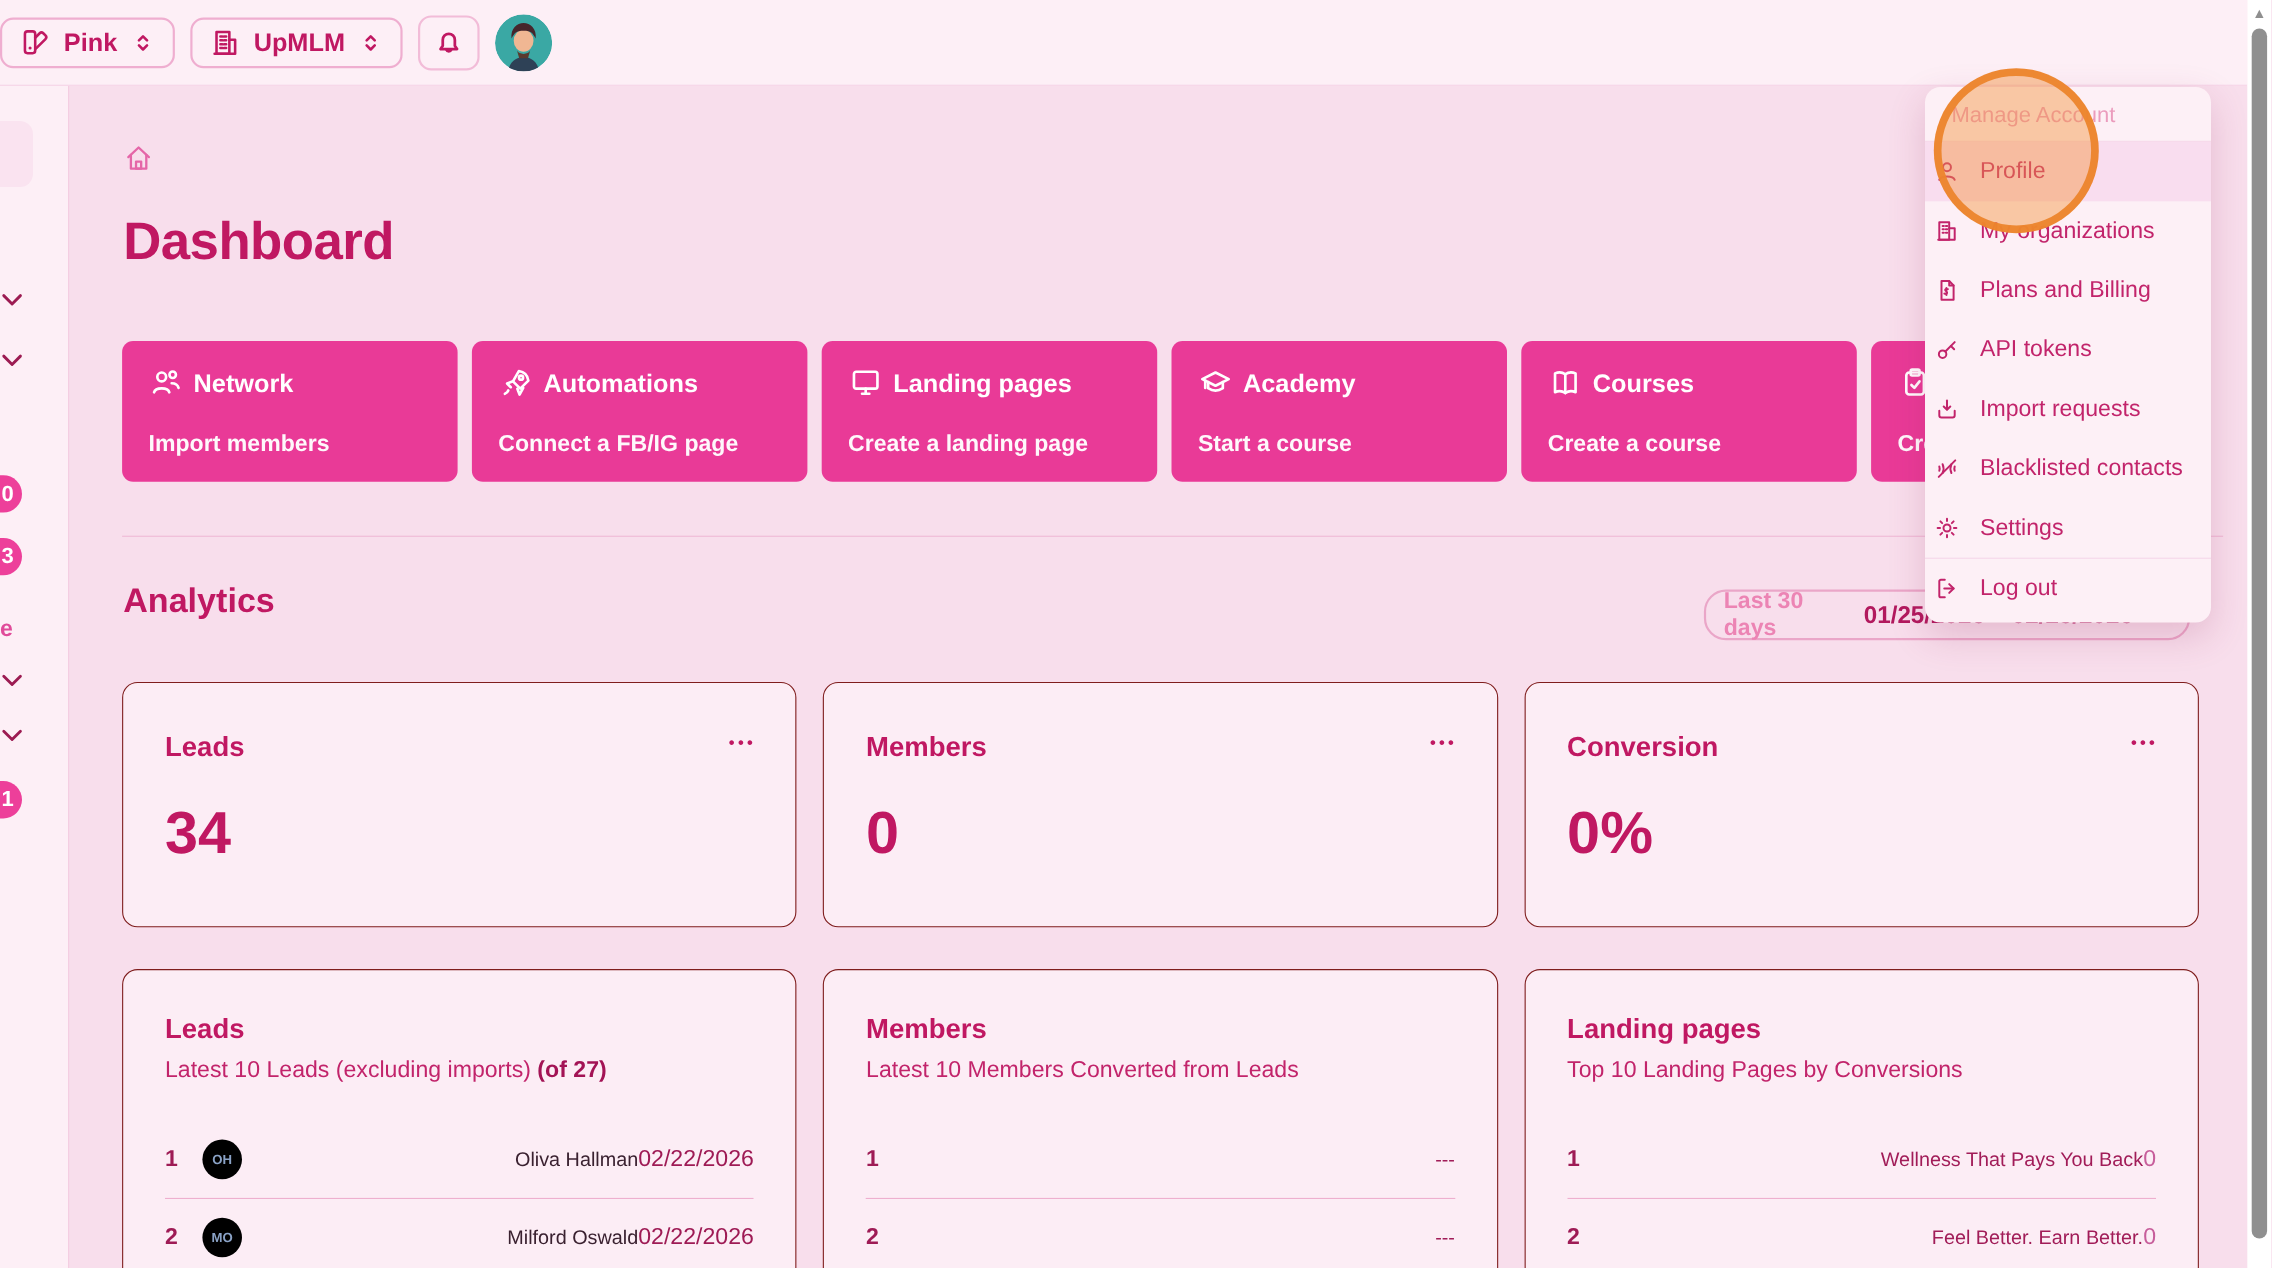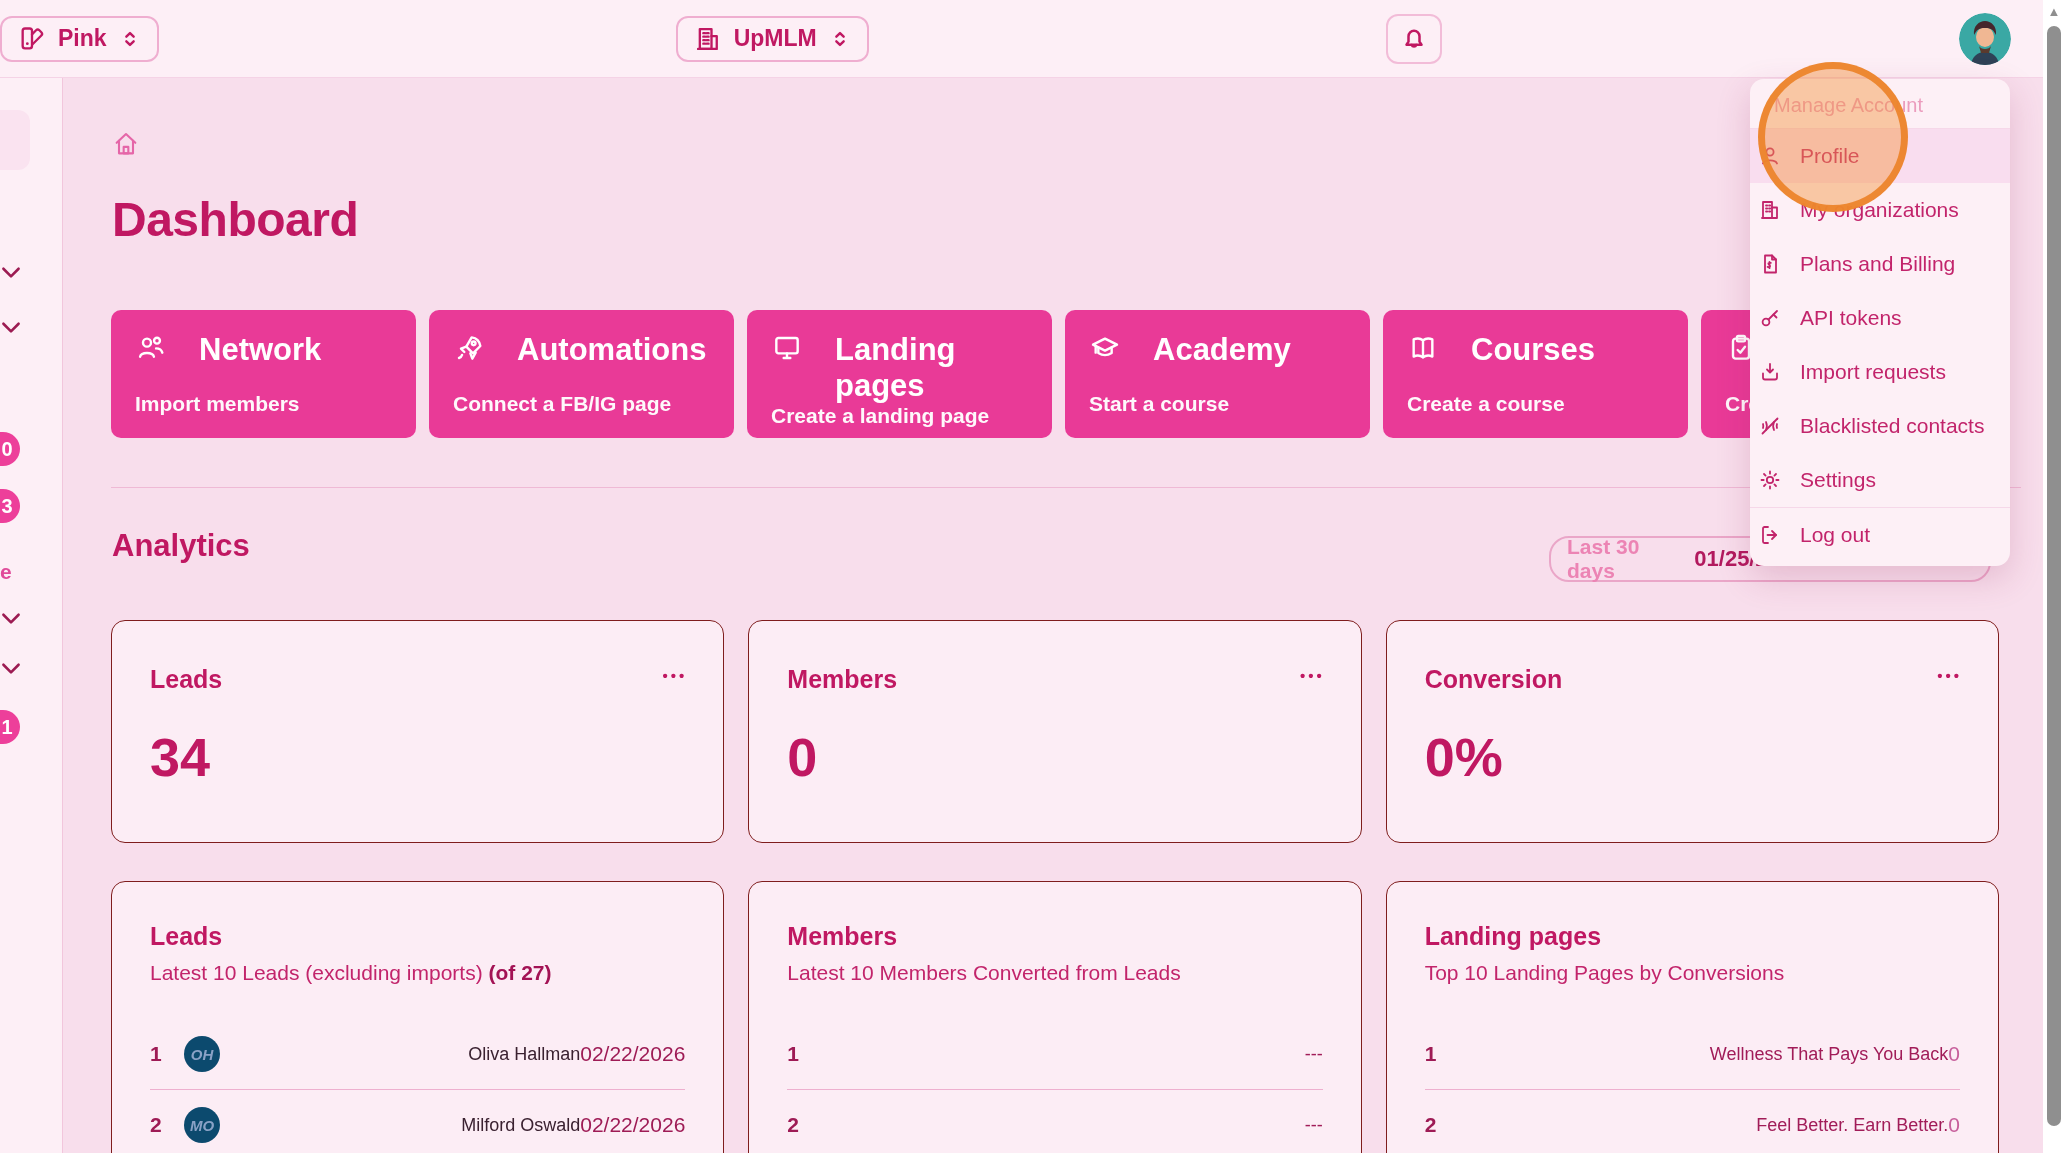--- a/index.html
+++ b/index.html
@@ -9,21 +9,21 @@
     background:#f8deec;
     position:relative;
     color:#c01862;
   }
   svg { display:block; }
 
   
   .topbar {
     position:absolute; left:0; top:0; width:2043px; height:78px;
     background:#fdeff6; border-bottom:1px solid #f5d3e6;
-    display:flex; align-items:center; justify-content:space-between;
+    display:flex; align-items:center; justify-content:flex-start;
     gap:14px; padding-right:32px; z-index:20;
   }
   .pill-btn {
     height:46px; border:2px solid #efaed0; border-radius:12px;
     display:flex; align-items:center; gap:12px; padding:0 16px;
     color:#c01862; font-weight:700; font-size:23px; background:transparent;
     cursor:pointer;
   }
   .icon-btn {
     width:56px; height:50px; border:2px solid #f2bcd8; border-radius:12px;
@@ -61,21 +61,21 @@
   .home { position:absolute; left:48px; top:52px; cursor:pointer; }
   .page-title { position:absolute; left:48px; top:114px; font-size:48px; font-weight:700;
     letter-spacing:-0.5px; color:#c01862; }
 
   .qa-row { position:absolute; left:47px; top:232px; display:flex; gap:13px; }
   .qa-card {
     width:305px; height:128px; background:#e93a97; border-radius:10px;
     color:#ffffff; padding:22px 24px; display:flex; flex-direction:column;
     justify-content:space-between; cursor:pointer;
   }
-  .qa-head { display:flex; gap:32px; font-size:31px; font-weight:700; }
+  .qa-head { display:flex; align-items:center; gap:9px; font-size:23px; font-weight:700; }
   .qa-sub { font-size:21px; font-weight:700; opacity:.97; }
 
   .divider { position:absolute; left:47px; top:409px; width:1910px; height:1px; background:#efb9d5; }
   .section-title { position:absolute; left:48px; top:450px; font-size:31px; font-weight:700; color:#c01862; }
 
   .date-chip {
     position:absolute; left:1485px; top:458px; width:442px; height:46px;
     border:2px solid #eaa6c8; border-radius:20px; display:flex; align-items:center;
     gap:12px; padding:0 16px; cursor:pointer; z-index:5;
   }
@@ -95,23 +95,23 @@
   .list-row { position:absolute; left:47px; top:803px; width:1888px; display:flex; gap:24px; }
   .list-card { height:400px; padding:40px 38px; }
   .list-title { font-size:25px; font-weight:700; color:#c01862; }
   .list-sub { font-size:21px; color:#c2246b; margin-top:10px; }
   .list-sub b { color:#a31355; }
   .list-items { margin-top:48px; }
   .l-item { display:flex; align-items:center; height:42px; cursor:pointer; }
   .l-item + .l-sep { margin-top:14px; }
   .l-sep { height:1px; background:#eeb0cf; margin-bottom:14px; }
   .l-idx { width:34px; font-weight:700; font-size:21px; color:#9e1b55; }
-  .chip-avatar { width:36px; height:36px; border-radius:50%; background:#0c4a6e;
-    color:#8aa2c6; font-size:15px; font-weight:700; display:flex; align-items:center;
-    justify-content:center; margin-right:16px;font-style:italic; }
+  .chip-avatar { width:36px; height:36px; border-radius:50%; background:#000000;
+    color:#8aa2c6; font-size:12px; font-weight:700; display:flex; align-items:center;
+    justify-content:center; margin-right:16px; }
   .l-name { font-size:18px; color:#3a2130; flex:1;text-align:right; }
   .l-name.pinkish { color:#a11c58; }
   .l-end { font-size:21px; color:#9e1b55; }
   .l-end.light { color:#c75e9b; }
 
   
   .menu {
     position:absolute; left:1750px; top:79px; width:260px; z-index:50;
     background:#fdf0f6; border-radius:14px;
     box-shadow:0 12px 34px rgba(150,40,90,0.20);

